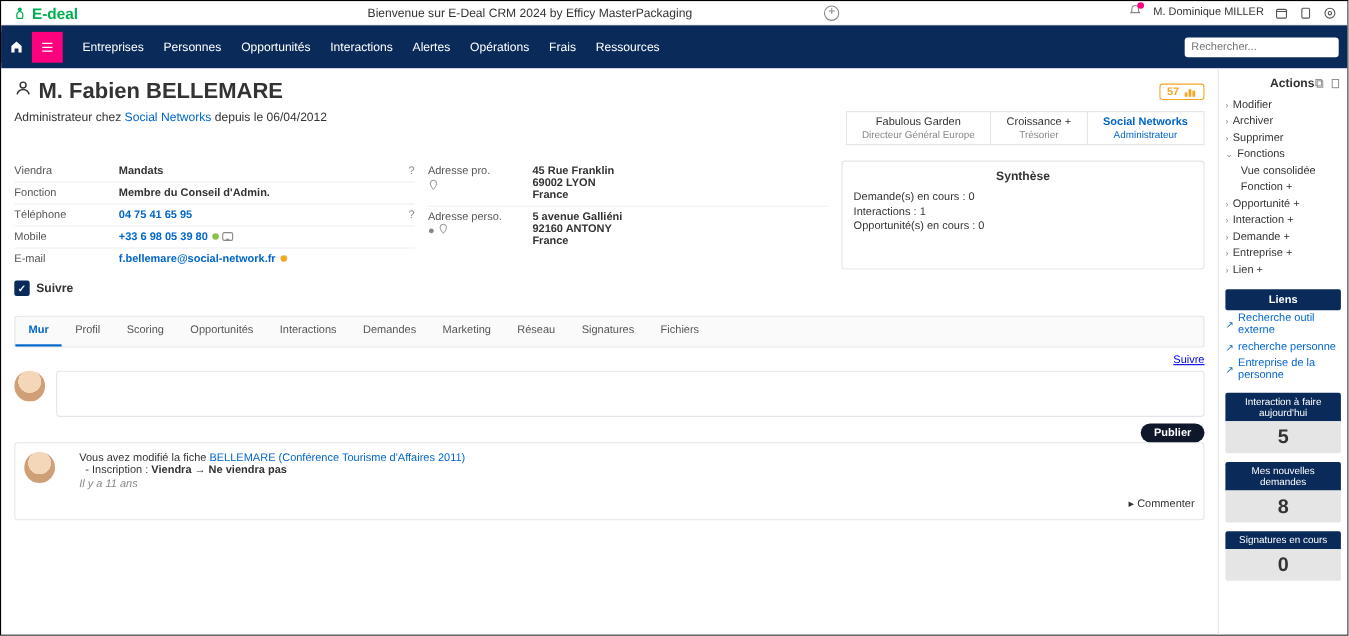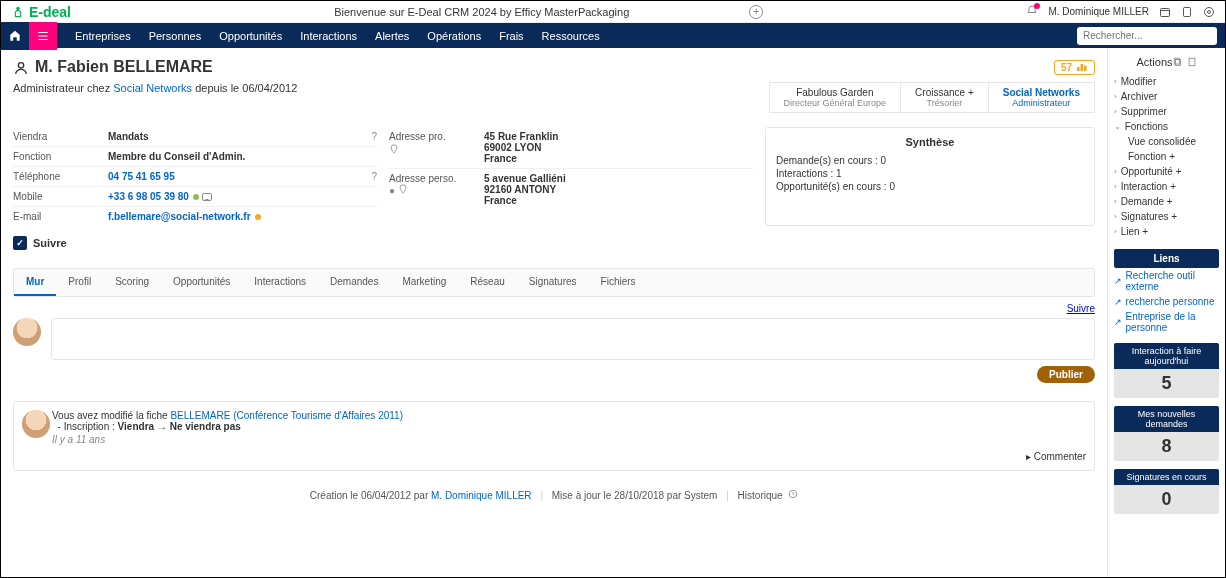--- a/index.html
+++ b/index.html
@@ -6,34 +6,34 @@
 body{background:#f5f5f5;font-size:11px;color:#333}
 .frame{width:1226px;height:578px;margin:0 auto;background:#fff;border:1px solid #000;display:flex;flex-direction:column;overflow:hidden}
 .topbar{height:22px;display:flex;align-items:center;justify-content:space-between;padding:0 10px;border-bottom:1px solid #eee}
 .logo{display:flex;align-items:center;font-weight:bold;font-size:14px;color:#00b050}
 .logo svg{margin-right:4px}
 .welcome{font-size:11px;color:#333}
 .plus-circle{width:14px;height:14px;border:1px solid #888;border-radius:50%;display:inline-flex;align-items:center;justify-content:center;color:#888;font-size:11px;line-height:1}
 .top-right{display:flex;align-items:center;gap:10px;font-size:10px;color:#333}
 .bell{position:relative}
 .bell-dot{position:absolute;top:-2px;right:-2px;width:6px;height:6px;background:#ff007f;border-radius:50%}
-.menubar{background:#0a2b5a;height:25px;display:flex;align-items:center;padding:0 0;color:#fff}
+.menubar{background:#0a2b5a;height:39px;display:flex;align-items:center;padding:0 0;color:#fff}
 .menusquare{width:28px;height:28px;display:flex;align-items:center;justify-content:center}
 .sq-white{background:#0a2b5a;color:#fff}
 .sq-pink{background:#ff007f;color:#fff}
 .navitems{display:flex;gap:18px;padding:0 18px;font-size:11px}
 .navitems span{cursor:pointer}
 .searchwrap{margin-left:auto;padding-right:8px}
 .searchwrap .sbox{background:#fff;border-radius:3px;height:18px;width:140px;display:flex;align-items:center;padding:0 6px;color:#777}
 .searchwrap input{border:none;outline:none;font-size:10px;flex:1}
 .main{display:flex;flex:1;overflow:hidden}
 .content{flex:1;padding:10px 12px;overflow:auto}
 .side{width:118px;border-left:1px solid #e5e5e5;padding:8px 6px;overflow:auto}
 .titlebar{display:flex;align-items:center;justify-content:space-between}
-.titlebar h1{font-size:16px;font-weight:bold;display:flex;align-items:flex-end;gap:6px}
+.titlebar h1{font-size:20px;font-weight:bold;display:flex;align-items:flex-start;gap:6px}
 .score{border:1px solid #f5a623;color:#f5a623;border-radius:3px;padding:1px 6px;font-size:10px;font-weight:bold;display:inline-flex;align-items:center;gap:4px}
 .rolebar{display:flex;align-items:flex-start;justify-content:space-between;margin-top:6px}
 .rolebar .roletext{font-size:11px;color:#333}
 .rolebar .roletext a{color:#0066cc;text-decoration:none}
 .rolegrid{display:flex;border:1px solid #e5e5e5}
 .rolecell{border-left:1px solid #e5e5e5;padding:4px 14px;text-align:center;font-size:10px}
 .rolecell:first-child{border-left:none}
 .rolecell .t{font-weight:normal;color:#333}
 .rolecell .s{color:#888;font-size:9px}
 .rolecell.active .t{color:#0066cc;font-weight:bold}
@@ -55,30 +55,30 @@
 .notesbar{display:flex;align-items:center;gap:6px;margin-top:10px;font-size:11px;font-weight:bold}
 .chk{width:14px;height:14px;background:#0a2b5a;color:#fff;display:inline-flex;align-items:center;justify-content:center;font-size:9px;border-radius:2px}
 .tabs{display:flex;gap:0;margin-top:18px;border:1px solid #e5e5e5;border-radius:3px;background:#fafafa;padding:0}
 .tabs span{padding:7px 12px;font-size:10px;color:#555;cursor:pointer}
 .tabs span.active{color:#0066cc;border-bottom:2px solid #0066cc;font-weight:bold}
 .suivre{text-align:right;font-size:10px;color:#0066cc;margin-top:6px}
 .postarea{display:flex;gap:10px;margin-top:4px}
 .avatar{width:28px;height:28px;border-radius:50%;background:#e8c8a8;flex-shrink:0;display:inline-block;background-image:radial-gradient(circle at 50% 35%, #f4d7b8 45%, #cf9f77 46%);}
 .postbox{flex:1;border:1px solid #e5e5e5;border-radius:3px;min-height:42px;background:#fff}
 .publish{text-align:right;margin-top:6px}
-.publish button{background:#a16207;color:#fff;border:none;border-radius:10px;padding:3px 12px;font-size:10px;font-weight:bold;cursor:pointer}
-.feeditem{display:flex;gap:2px;margin-top:18px;border:1px solid #e5e5e5;border-radius:3px;padding:8px}
+.publish button{background:#0f172a;color:#fff;border:none;border-radius:10px;padding:3px 12px;font-size:10px;font-weight:bold;cursor:pointer}
+.feeditem{display:flex;gap:22px;margin-top:0;border:1px solid #e5e5e5;border-radius:3px;padding:8px}
 .feedbody{flex:1;font-size:10px}
 .feedbody a{color:#0066cc;text-decoration:none}
 .feedtime{color:#888;font-style:italic;margin-top:2px}
 .commenter{text-align:right;font-size:10px;color:#333;margin-top:6px}
 .footerline{text-align:center;font-size:10px;color:#555;margin-top:18px}
 .footerline a{color:#0066cc;text-decoration:none}
 .footerline .sep{margin:0 6px;color:#ccc}
-.side h3{font-size:11px;font-weight:normal;margin-bottom:6px;display:flex;align-items:center;justify-content:center}
+.side h3{font-size:11px;font-weight:bold;margin-bottom:6px;display:flex;align-items:center;justify-content:flex-end}
 .side h3 .icns{display:flex;gap:4px;color:#888;font-size:10px}
 .act{font-size:10px;padding:2px 0;display:flex;align-items:center;gap:4px;color:#333;cursor:pointer}
 .act .chev{color:#888;font-size:8px}
 .act.sub{padding-left:14px}
 .panel{margin-top:10px}
 .darkbox{background:#0a2b5a;color:#fff;text-align:center;padding:4px;font-size:10px;font-weight:bold;border-radius:2px}
 .link-item{font-size:10px;color:#0066cc;padding:2px 0;display:flex;align-items:center;gap:4px;cursor:pointer}
 .link-item .ext{font-size:9px}
 .statbox{margin-top:8px}
 .statbox .hdr{background:#0a2b5a;color:#fff;text-align:center;font-size:9px;padding:3px;border-radius:2px 2px 0 0}
@@ -272,31 +272,20 @@
       <div class="feeditem">
         <span class="avatar"></span>
         <div class="feedbody">
           <div><span>Vous avez modifié la fiche </span><a href="#">BELLEMARE (Conférence Tourisme d'Affaires 2011)</a></div>
           <div>&nbsp;&nbsp;<span>- Inscription : </span><b>Viendra</b> <span>→</span> <b>Ne viendra pas</b></div>
           <div class="feedtime">Il y a 11 ans</div>
           <div class="commenter">▸ <a href="#" style="color:#333">Commenter</a></div>
         </div>
       </div>
 
-      <div class="footerline">
-        <span>Création le 06/04/2012 par </span><a href="#">M. Dominique MILLER</a>
-        <span class="sep">|</span>
-        <span>Mise à jour le 28/10/2018 par System</span>
-        <span class="sep">|</span>
-        <span>Historique</span>
-        &nbsp;<svg width="10" height="10" viewBox="0 0 24 24">
-            <circle cx="12" cy="12" r="9" fill="none" stroke="#888" stroke-width="2"></circle>
-            <path d="M12 7v5l3 2" stroke="#888" stroke-width="2" fill="none"></path>
-          </svg>
-      </div>
     </div>
 
     <div class="side">
       <h3>
         <span>Actions</span>
         <span class="icns">
           <svg width="10" height="10" viewBox="0 0 24 24">
               <rect x="6" y="6" width="12" height="14" fill="none" stroke="#888" stroke-width="2"></rect>
               <rect x="3" y="3" width="12" height="14" fill="none" stroke="#888" stroke-width="2"></rect>
             </svg>
@@ -334,21 +323,21 @@
       <div class="act">
           <span class="chev">›</span>
           <span>Interaction +</span>
         </div>
       <div class="act">
           <span class="chev">›</span>
           <span>Demande +</span>
         </div>
       <div class="act">
           <span class="chev">›</span>
-          <span>Signatures +</span>
+          <span>Entreprise +</span>
         </div>
       <div class="act">
           <span class="chev">›</span>
           <span>Lien +</span>
         </div>
 
       <div class="panel">
         <div class="darkbox">Liens</div>
         <div class="link-item">
             <span class="ext">↗</span>

